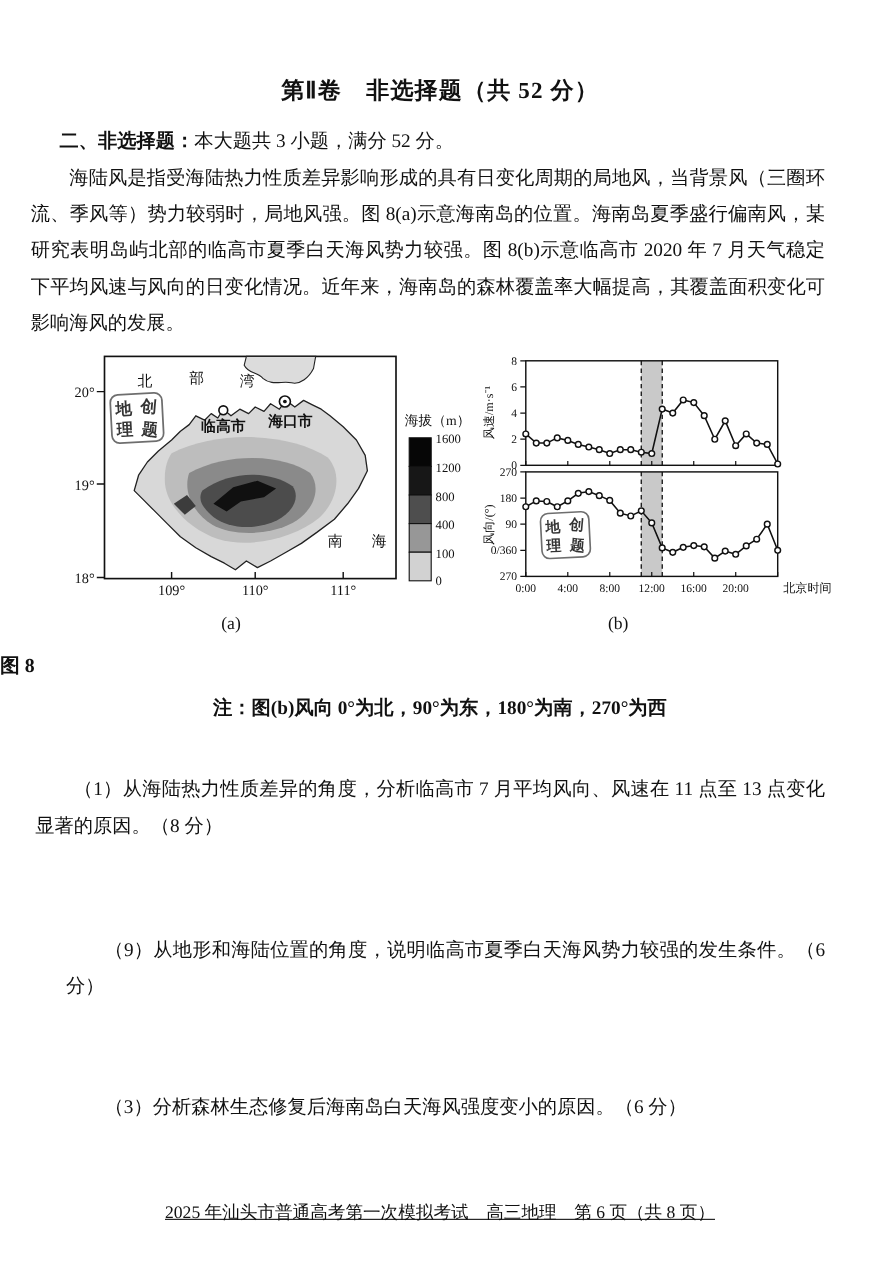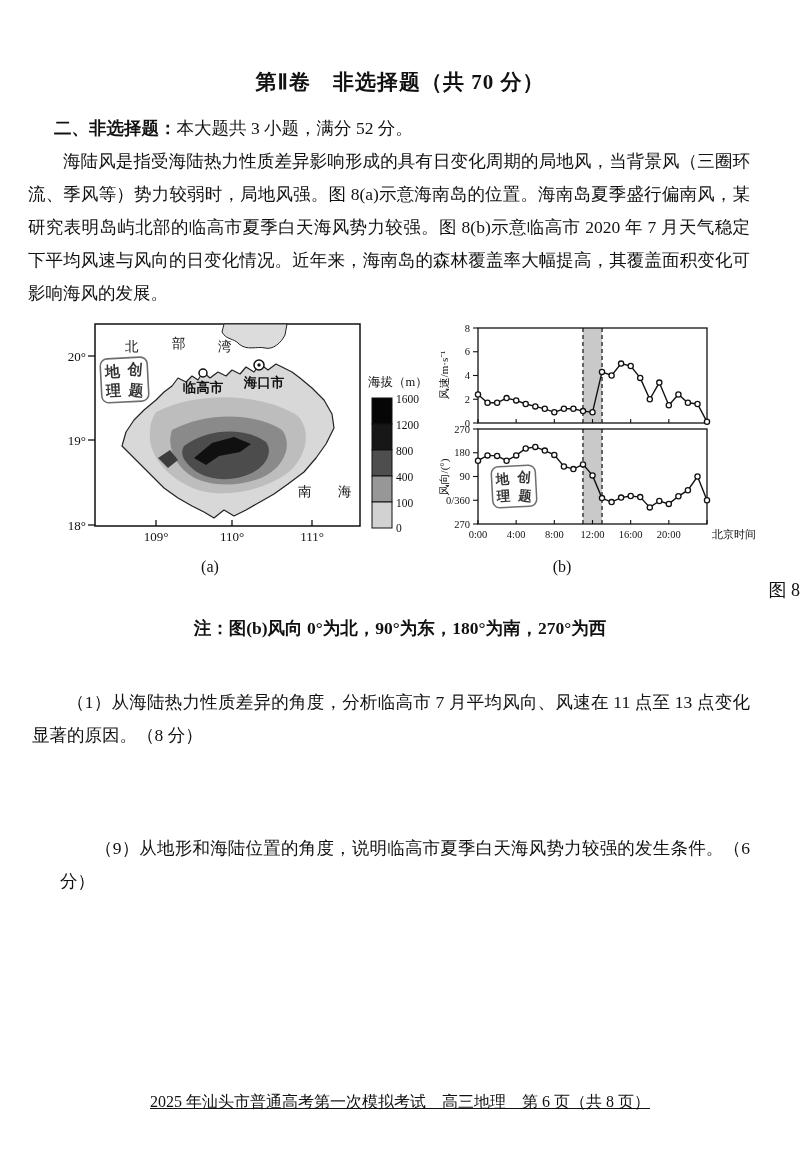--- a/index.html
+++ b/index.html
@@ -9,36 +9,36 @@
   .line2{margin:20px 50px 0 54px;font-size:17.5px;}
   .line2 .b{font-weight:bold;}
   .line3{margin:10px 50px 0 60px;font-size:17.5px;font-weight:bold;}
   .para{margin:5px 50px 0 28px;font-size:17.5px;line-height:33px;text-align:justify;text-indent:2em;}
   .figures{display:flex;align-items:flex-start;margin:10px 0 0 60px;}
   .figb-wrap{margin-left:4px;margin-top:-6px;}
   .sublabels{display:flex;margin-left:60px;margin-top:0px;font-size:16px;}
   .sublabels span{display:block;text-align:center;}
   .sub-a{width:300px;}
   .sub-b{width:404px;}
-  .figcap{margin-top:2px;text-align:right;font-size:18px;font-weight:normal;}
+  .figcap{margin-top:16px;text-align:left;font-size:18px;font-weight:bold;}
   .fignote{margin-top:14px;text-align:center;font-size:17.5px;font-weight:bold;}
   .question{margin:0 50px 0 60px;font-size:17.5px;line-height:33px;text-align:justify;text-indent:2em;}
   .q1{margin-top:46px;margin-left:32px;}
   .q2{margin-top:80px;}
   .q3{margin-top:77px;}
   .footer{position:absolute;top:1092px;left:0;width:100%;text-align:center;font-size:16px;text-decoration:underline;}
   svg{font-family:"Liberation Serif",serif;}
   svg text{fill:#111;}
 </style>
 </head>
 <body>
 
 <div class="page">
 
-  <div class="title">第Ⅱ卷　非选择题（共 70 分）</div>
+  <div class="title">第Ⅱ卷　非选择题（共 52 分）</div>
 
   <div class="line2"><span class="b">二、非选择题：</span><span>本大题共 3 小题，满分 52 分。</span></div>
 
 
   <div class="para">海陆风是指受海陆热力性质差异影响形成的具有日变化周期的局地风，当背景风（三圈环流、季风等）势力较弱时，局地风强。图 8(a)示意海南岛的位置。海南岛夏季盛行偏南风，某研究表明岛屿北部的临高市夏季白天海风势力较强。图 8(b)示意临高市 2020 年 7 月天气稳定下平均风速与风向的日变化情况。近年来，海南岛的森林覆盖率大幅提高，其覆盖面积变化可影响海风的发展。</div>
 
   <div class="figures">
 
     <svg id="figa" width="372" height="228" viewBox="0 0 372 228">
 
@@ -228,15 +228,16 @@
   <div class="sublabels">
     <span class="sub-a">(a)</span>
     <span class="sub-b">(b)</span>
   </div>
 
   <div class="figcap">图 8</div>
   <div class="fignote">注：图(b)风向 0°为北，90°为东，180°为南，270°为西</div>
 
   <div class="question q1">（1）从海陆热力性质差异的角度，分析临高市 7 月平均风向、风速在 11 点至 13 点变化显著的原因。（8 分）</div>
   <div class="question q2">（9）从地形和海陆位置的角度，说明临高市夏季白天海风势力较强的发生条件。（6 分）</div>
+  <div class="question q3">（3）分析森林生态修复后海南岛白天海风强度变小的原因。（6 分）</div>
 
   <div class="footer">2025 年汕头市普通高考第一次模拟考试　高三地理　第 6 页（共 8 页）</div>
 </div>
 
 </body></html>

